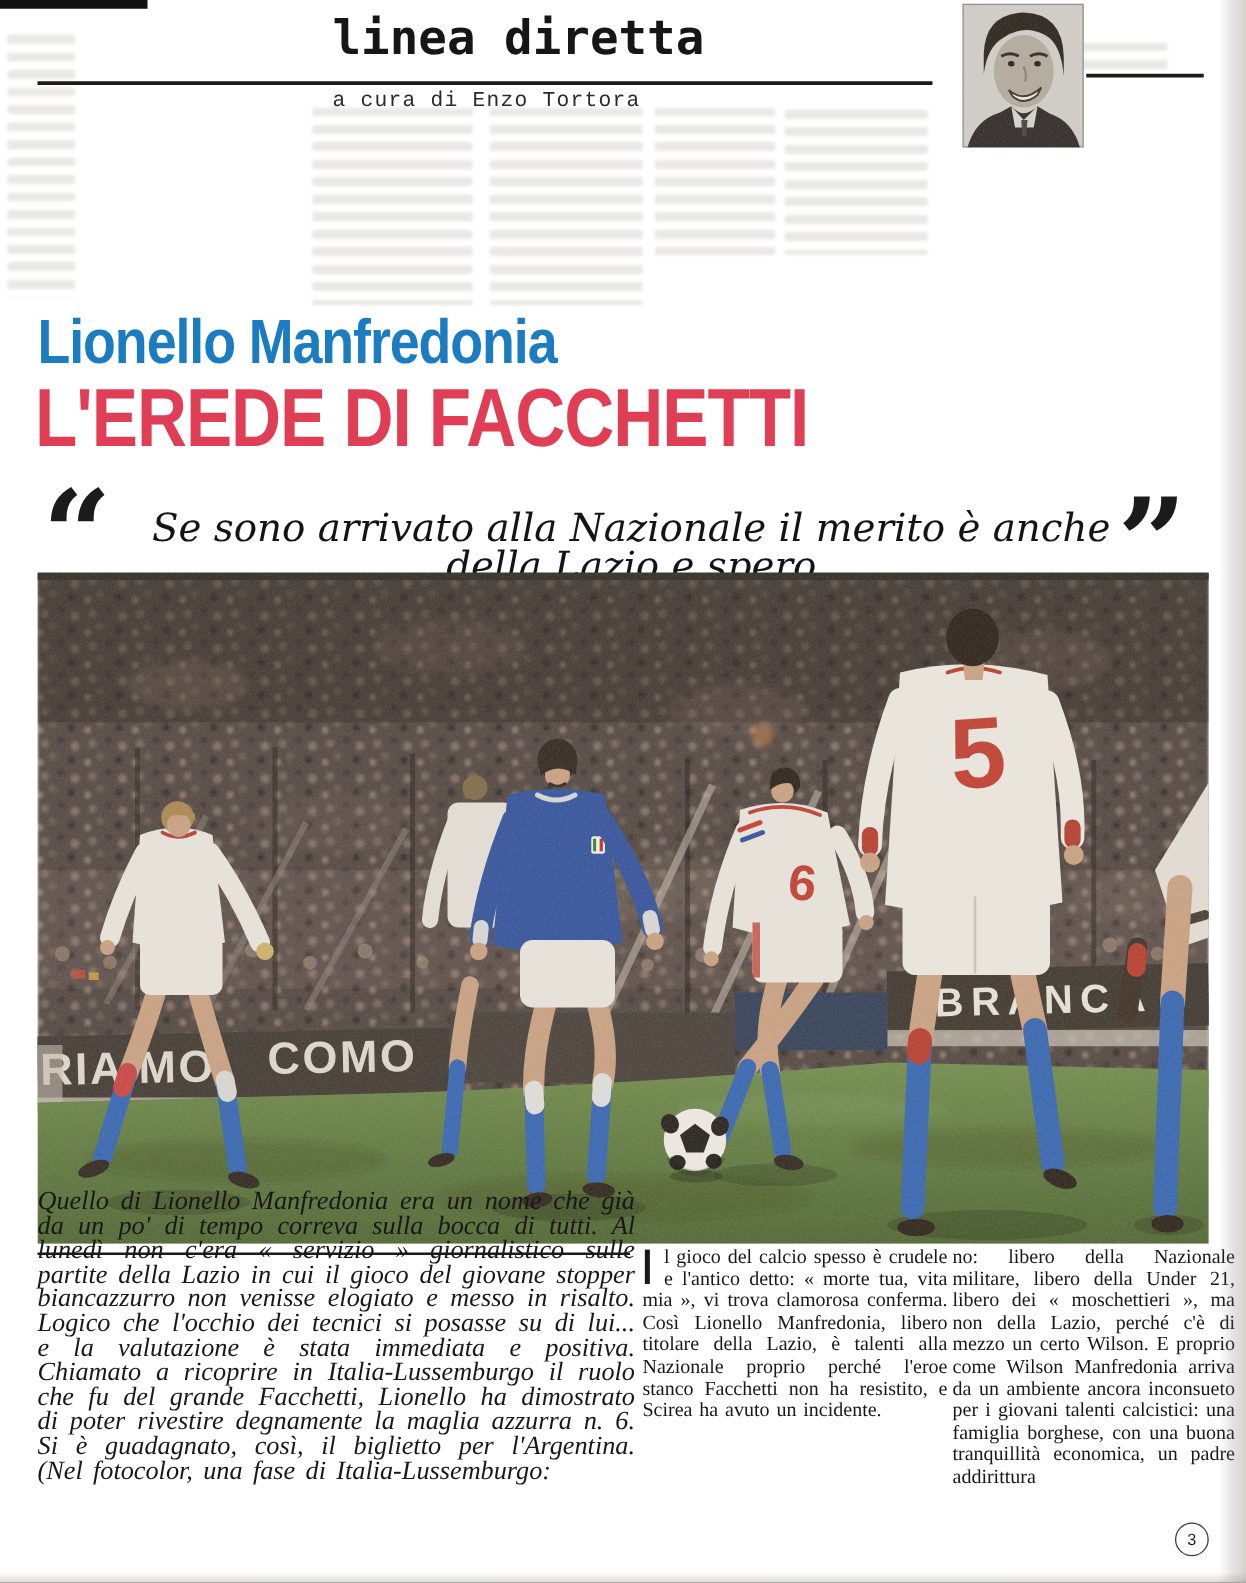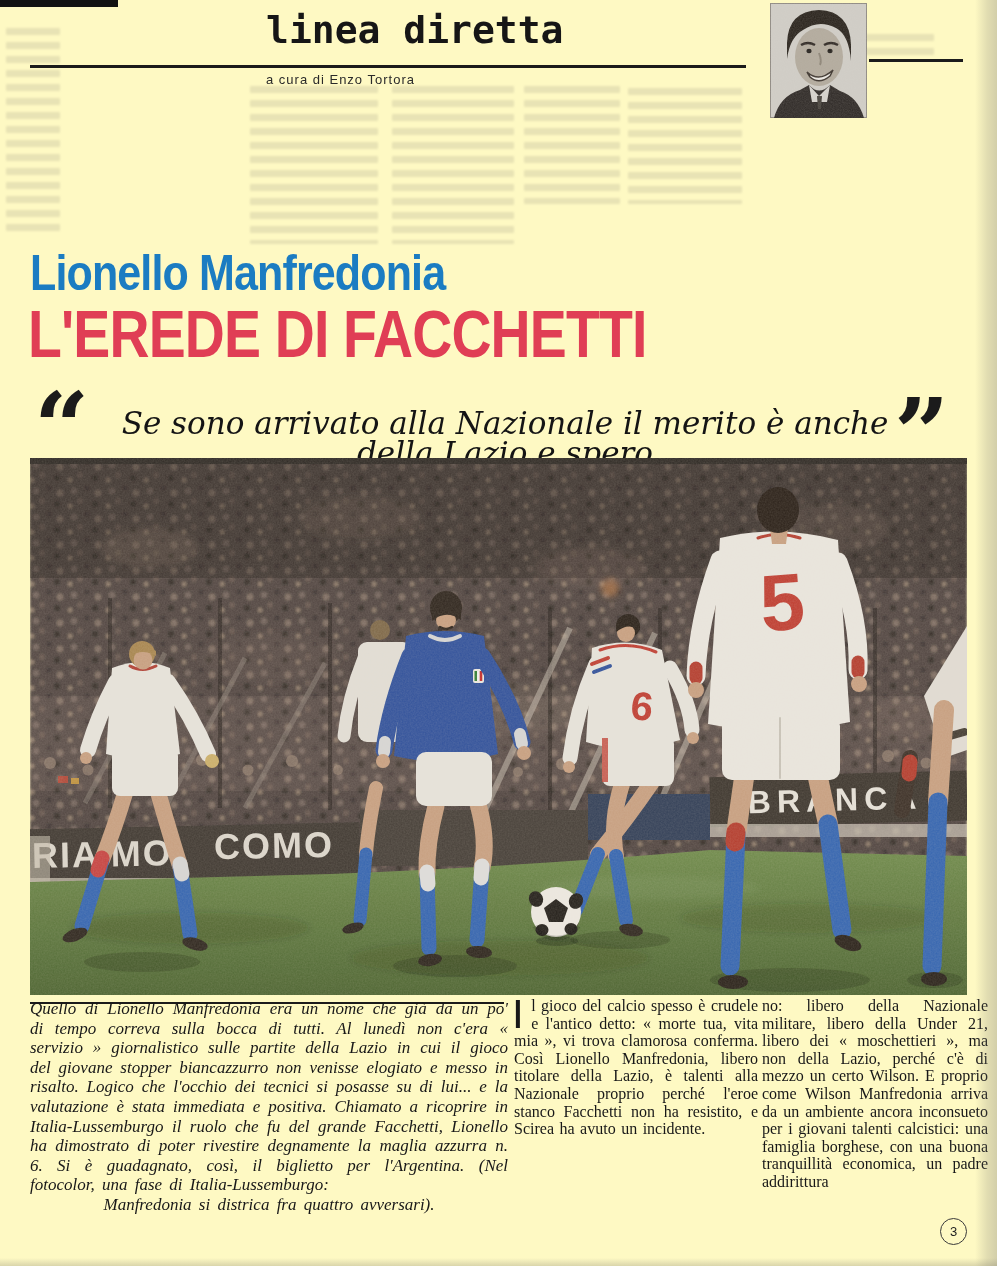--- a/index.html
+++ b/index.html
@@ -1,28 +1,28 @@
 <!DOCTYPE html>
 <html><head>
 <meta charset="utf-8">
 <style>
   html,body{margin:0;padding:0;background:#6b6861;}
   .page{
     position:relative;width:997px;height:1266px;margin:0 auto;
-    background:#fef9c3;overflow:hidden;
+    background:#ffffff;overflow:hidden;
     font-family:"Liberation Serif",serif;color:#1c1c1c;
   }
   .abs{position:absolute;}
   
   .topbar{left:0;top:0;width:118px;height:7px;background:#121212;}
   .masthead{left:266px;top:8px;font-family:"DejaVu Sans Mono",monospace;
     font-weight:bold;font-size:38px;letter-spacing:0px;color:#161616;}
   .header-rule{left:30px;top:65px;width:716px;height:3px;background:#1b1b1b;}
-  .byline{left:266px;top:72px;font-family:Liberation Sans, sans-serif;
-    font-size:13px;color:#2a2a2a;letter-spacing:1px;}
+  .byline{left:266px;top:72px;font-family:Liberation Mono, monospace;
+    font-size:17px;color:#2a2a2a;letter-spacing:1px;}
   .portrait{left:770px;top:3px;width:97px;height:115px;}
   .portrait-rule{left:869px;top:59px;width:94px;height:3px;background:#1b1b1b;}
   
   .ghost{position:absolute;filter:blur(1.3px);opacity:.55;
     background:repeating-linear-gradient(180deg,rgba(125,120,110,.30) 0 7px,rgba(0,0,0,0) 7px 14px);}
   
   .kicker{left:30px;top:244px;font-family:"Liberation Sans",sans-serif;
     font-weight:bold;font-size:50px;letter-spacing:-1px;color:#1b7cc2;
     transform:scaleX(.86);transform-origin:left top;white-space:nowrap;}
   .title{left:28px;top:296px;font-family:"Liberation Sans",sans-serif;
@@ -33,21 +33,21 @@
     line-height:60px;color:#1b1b1b;}
   .qopen{left:34px;top:398px;}
   .qclose{left:894px;top:404px;}
   .quote{left:112px;top:408px;width:786px;text-align:center;
     font-family:"DejaVu Serif",serif;font-style:italic;font-size:31px;
     line-height:30px;color:#141414;}
   
   .photo{left:30px;top:458px;width:937px;height:537px;}
   
   .intro-rule{left:30px;top:1002px;width:474px;height:2px;background:#1b1b1b;}
-  .intro{left:30px;top:999px;width:478px;font-style:italic;font-size:17px;
+  .intro{left:30px;top:951px;width:478px;font-style:italic;font-size:21px;
     line-height:19.6px;text-align:justify;word-spacing:3px;color:#181818;}
   .intro p{margin:0;}
   .intro .last{text-align:center;}
   .bodycol{font-size:16px;line-height:17.6px;text-align:justify;
     word-spacing:1.5px;color:#181818;}
   .col2{left:514px;top:997px;width:244px;}
   .col3{left:762px;top:997px;width:226px;}
   .bodycol p{margin:0;}
   .bodycol p.indent{text-indent:14px;}
   .dropcap{float:left;font-family:"Liberation Sans",sans-serif;font-weight:bold;
@@ -359,21 +359,20 @@
 
       <rect x="0" y="0" width="937" height="6" fill="#2a2522"></rect>
       <rect x="0" y="0" width="937" height="537" fill="rgba(185,150,115,.05)"></rect>
       <rect x="0" y="0" width="937" height="537" filter="url(#grainF)"></rect>
     </svg>
   </div>
 
   <div class="abs intro-rule"></div>
   <div class="abs intro">
     <p>Quello di Lionello Manfredonia era un nome che già da un po' di tempo correva sulla bocca di tutti. Al lunedì non c'era « servizio » giornalistico sulle partite della Lazio in cui il gioco del giovane stopper biancazzurro non venisse elogiato e messo in risalto. Logico che l'occhio dei tecnici si posasse su di lui... e la valutazione è stata immediata e positiva. Chiamato a ricoprire in Italia-Lussemburgo il ruolo che fu del grande Facchetti, Lionello ha dimostrato di poter rivestire degnamente la maglia azzurra n. 6. Si è guadagnato, così, il biglietto per l'Argentina. (Nel fotocolor, una fase di Italia-Lussemburgo:</p>
-    <p class="last">Manfredonia si districa fra quattro avversari).</p>
   </div>
 
   <div class="abs bodycol col2">
     <p><span class="dropcap">I</span><span>l gioco del calcio spesso è crudele e l'antico detto: « morte tua, vita mia », vi trova clamorosa conferma. Così Lionello Manfredonia, libero titolare della Lazio, è talenti alla Nazionale proprio perché l'eroe stanco Facchetti non ha resistito, e Scirea ha avuto un incidente.</span></p>
   </div>
 
   <div class="abs bodycol col3">
     <p>no: libero della Nazionale militare, libero della Under 21, libero dei « moschettieri », ma non della Lazio, perché c'è di mezzo un certo Wilson. E proprio come Wilson Manfredonia arriva da un ambiente ancora inconsueto per i giovani talenti calcistici: una famiglia borghese, con una buona tranquillità economica, un padre addirittura</p>
   </div>
 

